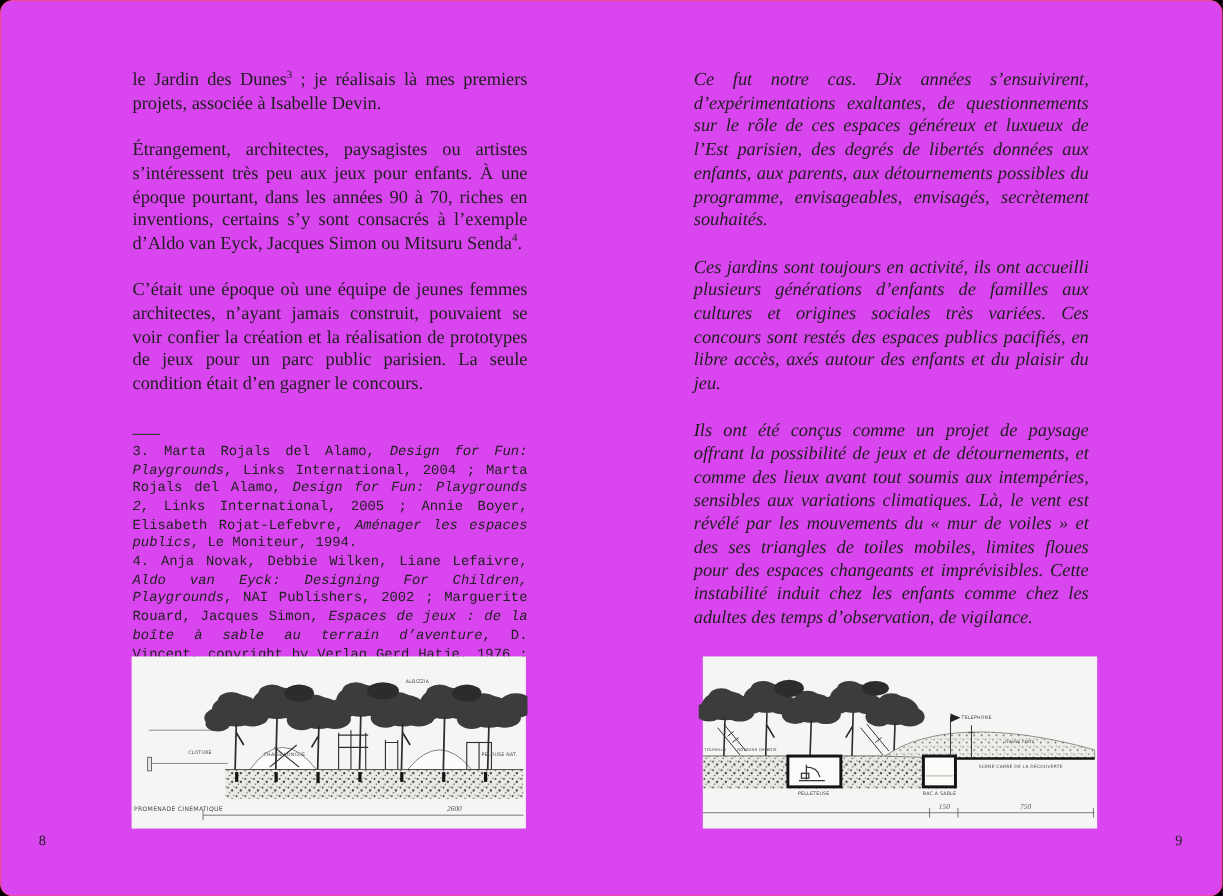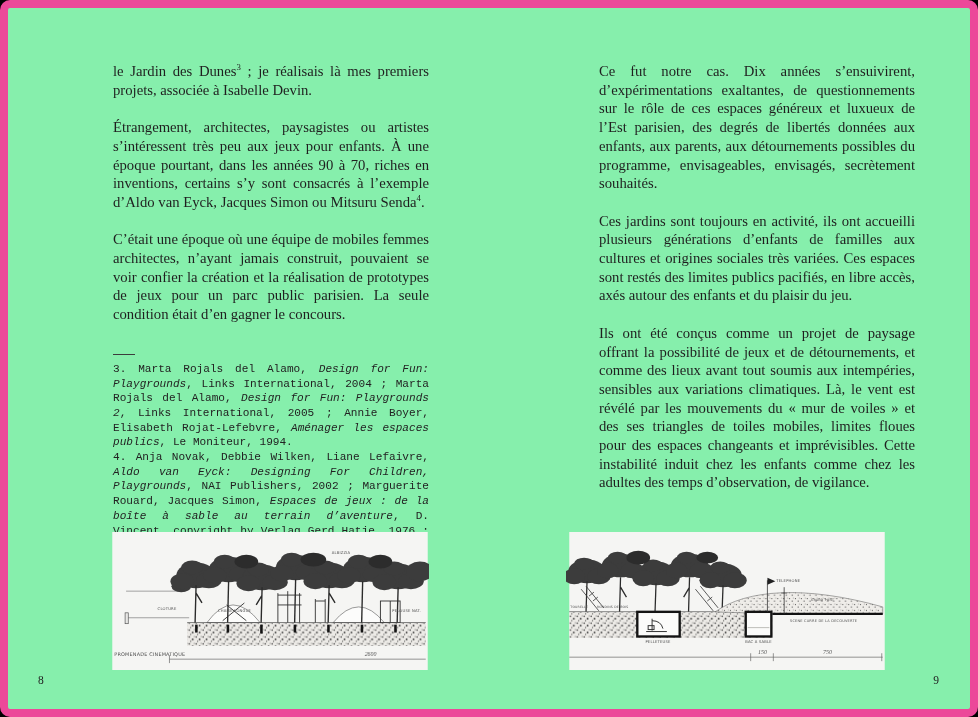--- a/index.html
+++ b/index.html
@@ -1,23 +1,23 @@
 <!DOCTYPE html>
 <html lang="fr"><head>
 <meta charset="utf-8">
 <style>
   html,body{margin:0;padding:0;background:#000;}
   body{width:978px;height:717px;position:relative;overflow:hidden;}
   .sheet{
-    position:absolute;inset:0;background:#86efac;
-    border:8px solid #ec4899;border-radius:10px;box-sizing:border-box;
+    position:absolute;inset:0;background:#d946ef;
+    border:1px solid #ec4899;border-radius:10px;box-sizing:border-box;
   }
   .col{position:absolute;top:54px;width:316px;}
   .col.left{left:105px;}
-  .col.right{left:591px;}
+  .col.right{left:554px;font-style:italic;}
   p.body{
     font-family:"Liberation Serif","DejaVu Serif",serif;
     font-size:14.7px;line-height:18.7px;color:#1f1f1f;
     text-align:justify;margin:0 0 18.7px 0;
   }
   p.body sup{font-size:0.6em;line-height:0;}
   .footnotes{margin-top:30px;}
   .fnrule{width:22px;border-top:1.2px solid #3c3c3c;margin:0 0 7px 0;}
   p.fn{
     font-family:Liberation Mono, monospace;
@@ -43,31 +43,31 @@
   }
 </style>
 </head>
 <body>
 
 <div class="sheet">
 
   <div class="col left">
     <p class="body"><span>le Jardin des Dunes</span><sup>3</sup><span> ; je réalisais là mes premiers projets, associée à Isabelle Devin.</span></p>
     <p class="body"><span>Étrangement, architectes, paysagistes ou artistes s’intéressent très peu aux jeux pour enfants. À une époque pourtant, dans les années 90 à 70, riches en inventions, certains s’y sont consacrés à l’exemple d’Aldo van Eyck, Jacques Simon ou Mitsuru Senda</span><sup>4</sup><span>.</span></p>
-    <p class="body"><span>C’était une époque où une équipe de mobiles femmes architectes, n’ayant jamais construit, pouvaient se voir confier la création et la réalisation de prototypes de jeux pour un parc public parisien. La seule condition était d’en gagner le concours.</span></p>
+    <p class="body"><span>C’était une époque où une équipe de jeunes femmes architectes, n’ayant jamais construit, pouvaient se voir confier la création et la réalisation de prototypes de jeux pour un parc public parisien. La seule condition était d’en gagner le concours.</span></p>
     <div class="footnotes">
       <div class="fnrule"></div>
       <p class="fn"><span>3.  Marta Rojals del Alamo, </span><span style="font-style: italic;">Design for Fun: Playgrounds</span><span>, Links International, 2004 ; Marta Rojals del Alamo, </span><span style="font-style: italic;">Design for Fun: Playgrounds 2</span><span>, Links International, 2005 ; Annie Boyer, Elisabeth Rojat-Lefebvre, </span><span style="font-style: italic;">Aménager les espaces publics</span><span>, Le Moniteur, 1994.</span></p>
       <p class="fn"><span>4.  Anja Novak, Debbie Wilken, Liane Lefaivre, </span><span style="font-style: italic;">Aldo van Eyck: Designing For Children, Playgrounds</span><span>, NAI Publishers, 2002 ; Marguerite Rouard, Jacques Simon, </span><span style="font-style: italic;">Espaces de jeux : de la boîte à sable au terrain d’aventure</span><span>, D. Vincent, copyright by Verlag Gerd Hatje, 1976 ; </span><span style="font-style: italic;">L’Architecture d’Aujourd’hui n°154, L’architecture et l’enfance</span><span>, 1971.</span></p>
     </div>
   </div>
 
   <div class="col right">
     <p class="body"><span>Ce fut notre cas. Dix années s’ensuivirent, d’expérimentations exaltantes, de questionnements sur le rôle de ces espaces généreux et luxueux de l’Est parisien, des degrés de libertés données aux enfants, aux parents, aux détournements possibles du programme, envisageables, envisagés, secrètement souhaités.</span></p>
-    <p class="body"><span>Ces jardins sont toujours en activité, ils ont accueilli plusieurs générations d’enfants de familles aux cultures et origines sociales très variées. Ces espaces sont restés des limites publics pacifiés, en libre accès, axés autour des enfants et du plaisir du jeu.</span></p>
+    <p class="body"><span>Ces jardins sont toujours en activité, ils ont accueilli plusieurs générations d’enfants de familles aux cultures et origines sociales très variées. Ces concours sont restés des espaces publics pacifiés, en libre accès, axés autour des enfants et du plaisir du jeu.</span></p>
     <p class="body"><span>Ils ont été conçus comme un projet de paysage offrant la possibilité de jeux et de détournements, et comme des lieux avant tout soumis aux intempéries, sensibles aux variations climatiques. Là, le vent est révélé par les mouvements du « mur de voiles » et des ses triangles de toiles mobiles, limites floues pour des espaces changeants et imprévisibles. Cette instabilité induit chez les enfants comme chez les adultes des temps d’observation, de vigilance.</span></p>
   </div>
 
   <figure class="figure left">
     <svg viewBox="0 0 320 140" xmlns="http://www.w3.org/2000/svg">
       <defs>
         <pattern id="stipL" patternUnits="userSpaceOnUse" width="7" height="7">
           <rect width="7" height="7" fill="#eceae6"></rect>
           <circle cx="1.2" cy="1.5" r="0.75" fill="#2e2e2e"></circle>
           <circle cx="4.6" cy="3.9" r="0.95" fill="#3a3a3a"></circle>

